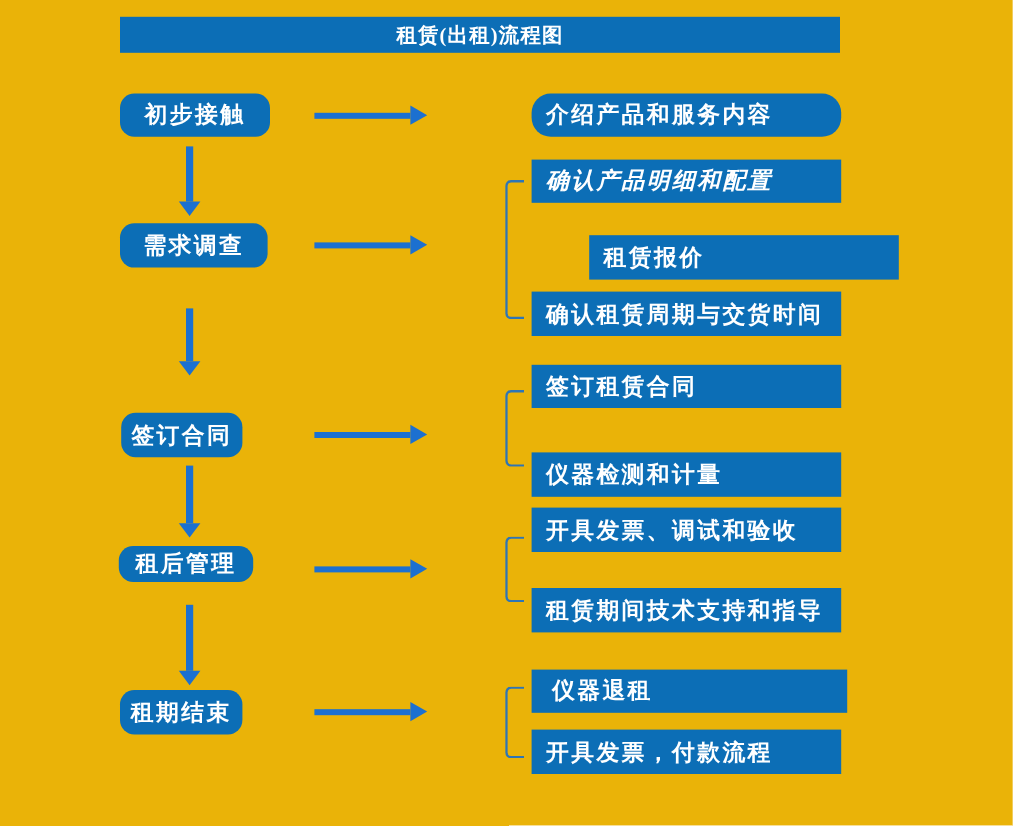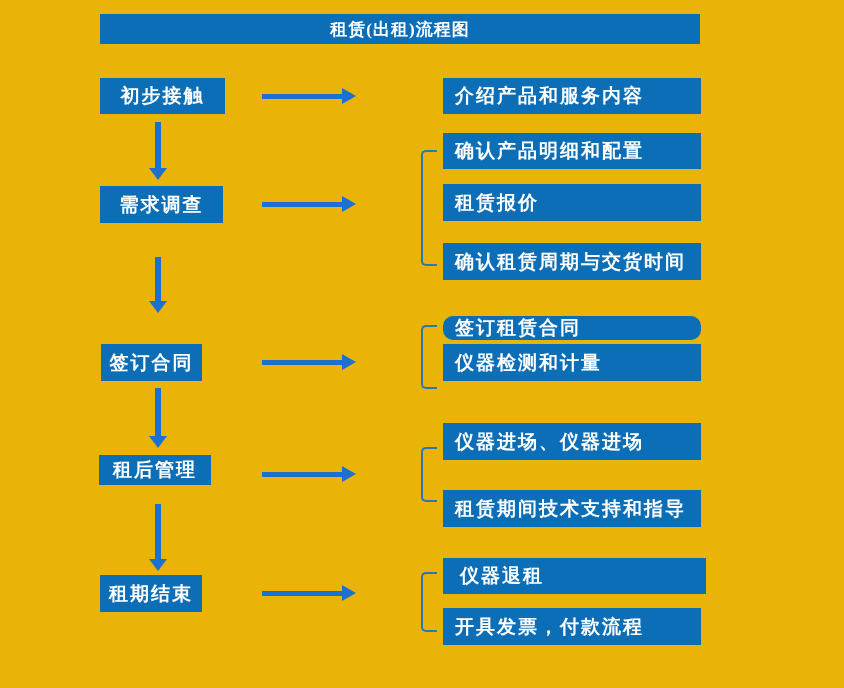--- a/index.html
+++ b/index.html
@@ -18,21 +18,21 @@
     position:absolute;left:100px;top:14px;width:600px;height:30px;
     background:var(--box-blue);color:var(--text-white);
     display:flex;align-items:center;justify-content:center;
     font-size:17px;font-weight:bold;letter-spacing:1px;
   }
   .box{
     position:absolute;background:var(--box-blue);color:var(--text-white);
     font-weight:bold;font-size:19px;display:flex;align-items:center;
     letter-spacing:2px;
   }
-  .stage{justify-content:center;}
+  .stage{justify-content:center;border-radius:12px;}
   .output{padding-left:12px;width:246px;left:443px;}
   .harrow{position:absolute;display:flex;align-items:center;height:16px;}
   .harrow .shaft{flex:1;height:5px;background:var(--arrow-blue);}
   .harrow .head{width:0;height:0;border-left:14px solid var(--arrow-blue);
     border-top:8px solid transparent;border-bottom:8px solid transparent;}
   .varrow{position:absolute;display:flex;flex-direction:column;align-items:center;width:18px;}
   .varrow .shaft{width:6px;flex:1;background:var(--arrow-blue);}
   .varrow .head{width:0;height:0;border-top:12px solid var(--arrow-blue);
     border-left:9px solid transparent;border-right:9px solid transparent;}
   .bracket{
@@ -92,28 +92,28 @@
   <div class="harrow" style="left:262px;top:585px;width:94px;">
     <div class="shaft"></div>
     <div class="head"></div>
   </div>
 
   <div class="bracket" style="top:150px;height:112px;"></div>
   <div class="bracket" style="top:325px;height:60px;"></div>
   <div class="bracket" style="top:447px;height:51px;"></div>
   <div class="bracket" style="top:572px;height:56px;"></div>
 
-  <div class="box output" style="top:78px;height:36px;">介绍产品和服务内容</div>
+  <div class="box output" style="top:78px;height:36px;border-radius:16px;">介绍产品和服务内容</div>
 
-  <div class="box output" style="top:133px;height:36px;">确认产品明细和配置</div>
-  <div class="box output" style="top:184px;height:37px;">租赁报价</div>
+  <div class="box output" style="top:133px;height:36px;font-style:italic;">确认产品明细和配置</div>
+  <div class="box output" style="top:196px;height:37px;margin-left:48px;">租赁报价</div>
   <div class="box output" style="top:243px;height:37px;">确认租赁周期与交货时间</div>
 
-  <div class="box output" style="top:316px;height:24px;border-radius:10px;">签订租赁合同</div>
-  <div class="box output" style="top:344px;height:37px;">仪器检测和计量</div>
+  <div class="box output" style="top:304px;height:36px;">签订租赁合同</div>
+  <div class="box output" style="top:377px;height:37px;">仪器检测和计量</div>
 
-  <div class="box output" style="top:423px;height:37px;">仪器进场、仪器进场</div>
+  <div class="box output" style="top:423px;height:37px;">开具发票、调试和验收</div>
   <div class="box output" style="top:490px;height:37px;">租赁期间技术支持和指导</div>
 
   <div class="box output" style="top:558px;height:36px;padding-left:17px;">仪器退租</div>
   <div class="box output" style="top:608px;height:37px;">开具发票，付款流程</div>
 
 </div>
 
 </body></html>

